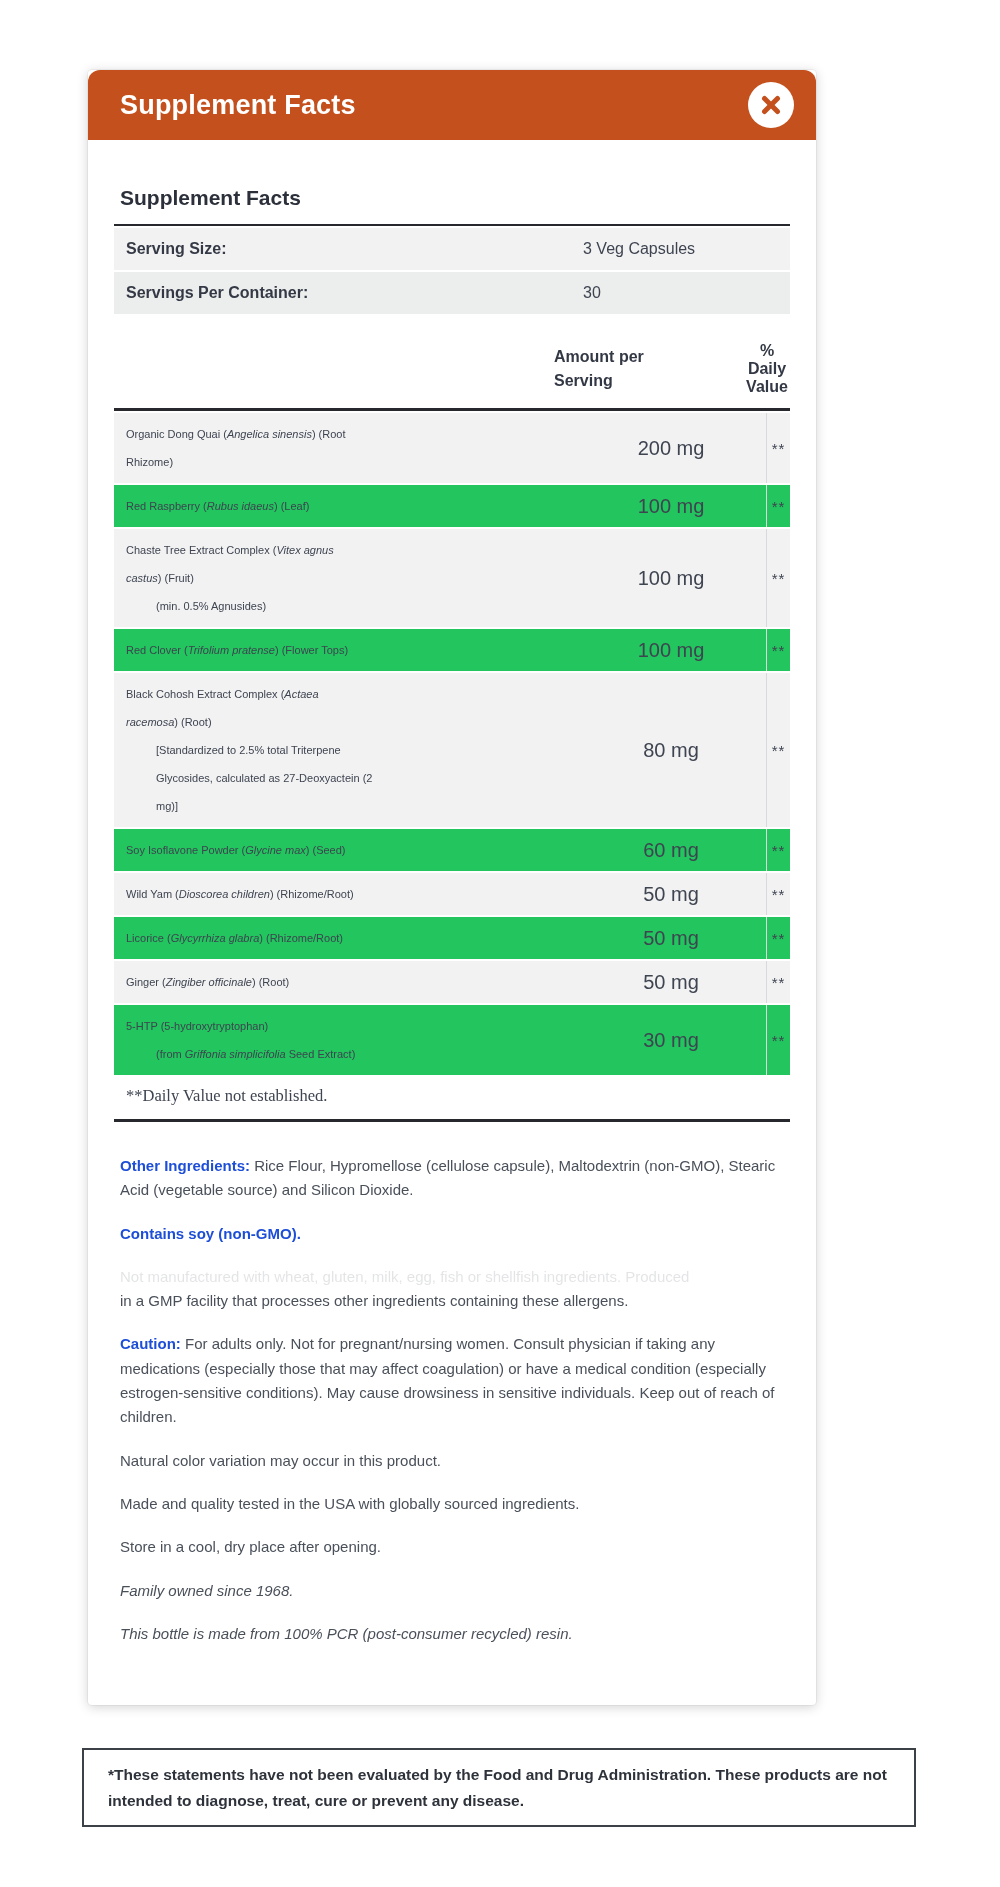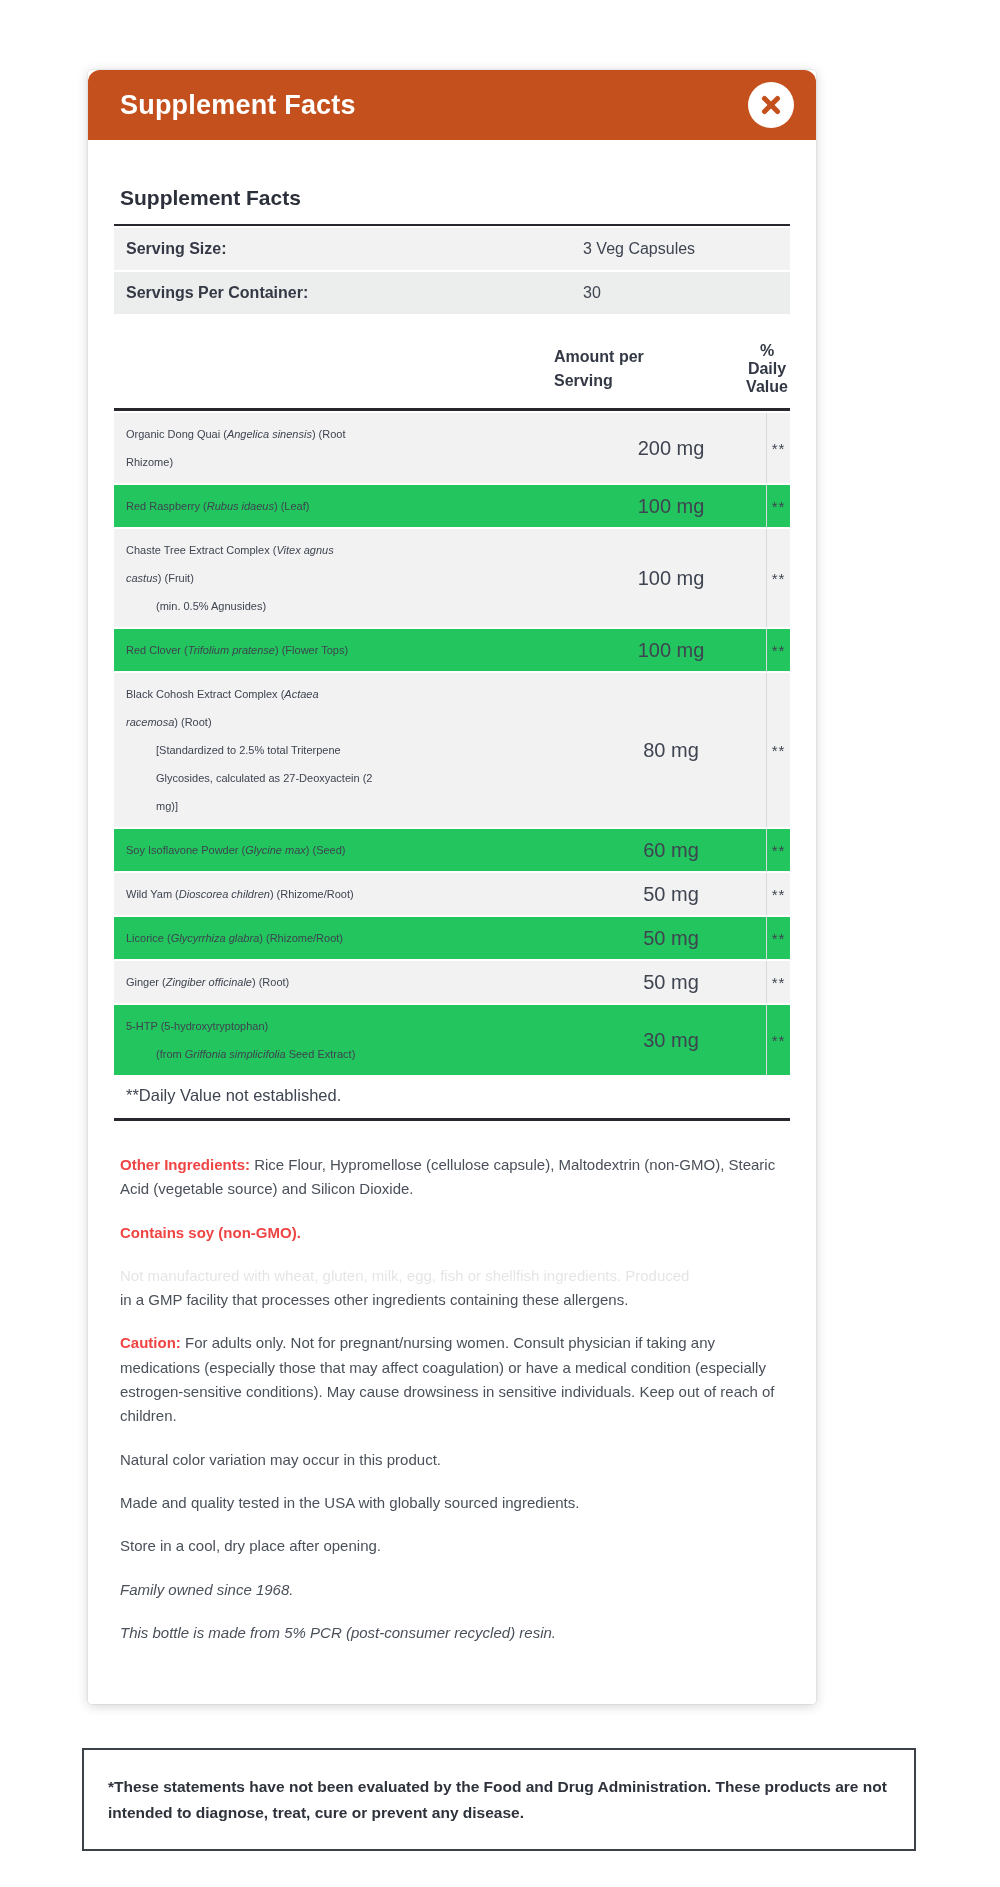--- a/index.html
+++ b/index.html
@@ -42,29 +42,29 @@
   .ch-dv{flex:1;text-align:center;}
   .ing-row{display:flex;background:#f2f2f3;margin-top:2px;}
   .ing-row.alt{background:#22c55e;}
   .ing-name{width:440px;padding:7px 10px 7px 12px;line-height:28px;font-size:11px;color:#3e4450;}
   .ing-name .sub{display:block;padding-left:30px;}
   .ing-amount{width:190px;display:flex;align-items:center;justify-content:center;font-size:20px;}
   .ing-dv{
     flex:1;display:flex;align-items:center;justify-content:center;
     border-left:1px solid #d9d9db;font-size:15px;letter-spacing:1px;color:#3e4450;
   }
-  .footnote{padding:11px 0 13px 12px;font-size:16.5px;border-bottom:3px solid #26282d;color:#3e4450;}
+  .footnote{padding:11px 0 13px 12px;font-size:16.5px;border-bottom:3px solid #26282d;color:#3e4450;font-family:Liberation Serif, serif;}
   .paras{margin-top:32px;padding:0 6px;}
   .para{font-size:15px;line-height:1.62;color:#4a505a;margin:0 0 19px 0;}
-  .para b{color:#ef4444;margin-top:12px;}
+  .para b{color:#1d4ed8;margin-top:12px;}
   .para.italic{font-style:italic;}
   .faded-line{display:block;color:#3f4550;opacity:.14;white-space:nowrap;overflow:hidden;}
   .disclaimer{
     position:absolute;left:82px;top:1748px;width:834px;box-sizing:border-box;
-    border:2px solid #3c4047;background:#fff;padding:24px 24px;
+    border:2px solid #3c4047;background:#fff;padding:12px 24px;
     font-weight:bold;font-size:15.5px;line-height:1.65;color:#2e323b;
   }
 </style>
 </head>
 <body>
 
 <div class="modal">
   <div class="modal-header">
     <div class="modal-title">Supplement Facts</div>
     <button class="close-btn">
@@ -192,21 +192,21 @@
 
         <p class="para">
           <span>Store in a cool, dry place after opening.</span>
         </p>
 
         <p class="para alt italic">
           <span>Family owned since 1968.</span>
         </p>
 
         <p class="para italic">
-          <span>This bottle is made from 5% PCR (post-consumer recycled) resin.</span>
+          <span>This bottle is made from 100% PCR (post-consumer recycled) resin.</span>
         </p>
       </div>
   </div>
 </div>
 
 <div class="disclaimer">
   <span>*These statements have not been evaluated by the Food and Drug Administration. These products are not intended to diagnose, treat, cure or prevent any disease.</span>
 </div>
 
 </body></html>

